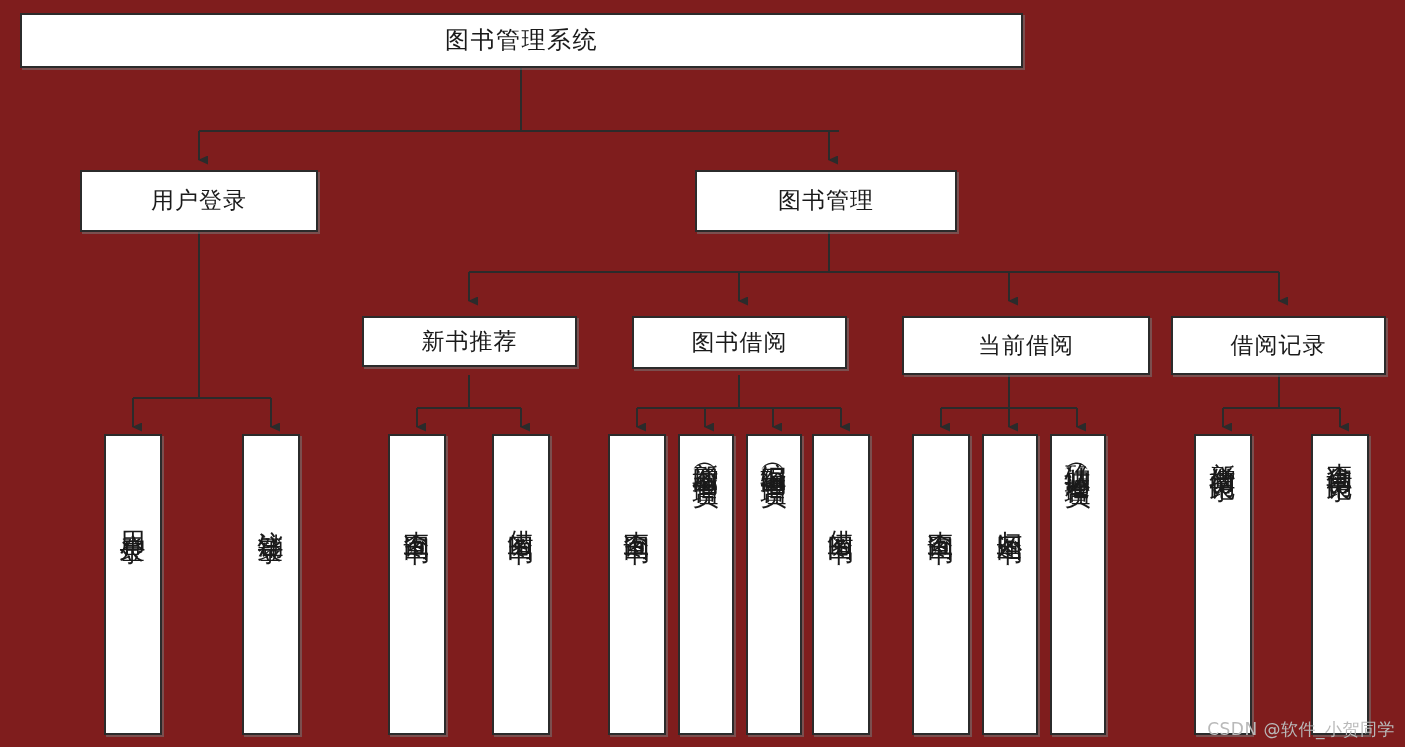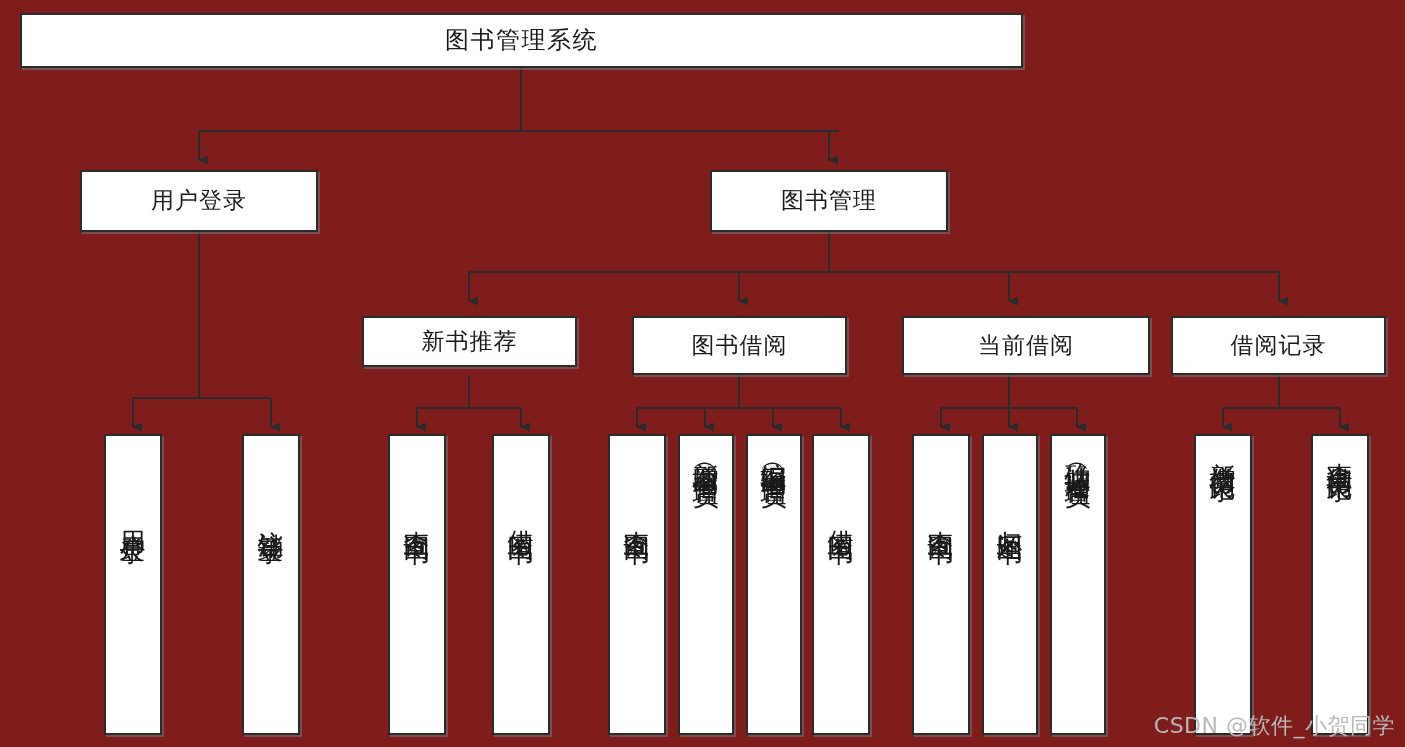--- a/index.html
+++ b/index.html
@@ -67,21 +67,21 @@
   .node.vertical.align-top .node-label {
     margin-top: 6px;
   }
   .node.vertical.align-mid .node-label {
     margin-top: 74px;
   }
   #watermark {
     position: absolute;
     right: 10px;
     bottom: 6px;
-    font-size: 22px;
+    font-size: 17px;
     color: #b9b9b9;
     letter-spacing: 0.5px;
     white-space: nowrap;
     font-family: "DejaVu Sans", "Liberation Sans", sans-serif;
   }
 </style>
 </head>
 <body>
 
 <div id="diagram-root">
@@ -137,29 +137,29 @@
   </svg>
 
   <div class="node root horizontal" style="left:20px; top:13px; width:1003px; height:55px;">
     <span class="node-label">图书管理系统</span>
   </div>
 
   <div class="node horizontal" style="left:80px; top:170px; width:238px; height:62px;">
     <span class="node-label">用户登录</span>
   </div>
 
-  <div class="node horizontal" style="left:710px; top:170px; width:238px; height:62px;">
+  <div class="node horizontal" style="left:695px; top:170px; width:262px; height:62px;">
     <span class="node-label">图书管理</span>
   </div>
 
   <div class="node horizontal" style="left:362px; top:316px; width:215px; height:51px;">
     <span class="node-label">新书推荐</span>
   </div>
 
-  <div class="node horizontal" style="left:632px; top:316px; width:215px; height:59px;">
+  <div class="node horizontal" style="left:632px; top:316px; width:215px; height:53px;">
     <span class="node-label">图书借阅</span>
   </div>
 
   <div class="node horizontal" style="left:902px; top:316px; width:248px; height:59px;">
     <span class="node-label">当前借阅</span>
   </div>
 
   <div class="node horizontal" style="left:1171px; top:316px; width:215px; height:59px;">
     <span class="node-label">借阅记录</span>
   </div>

